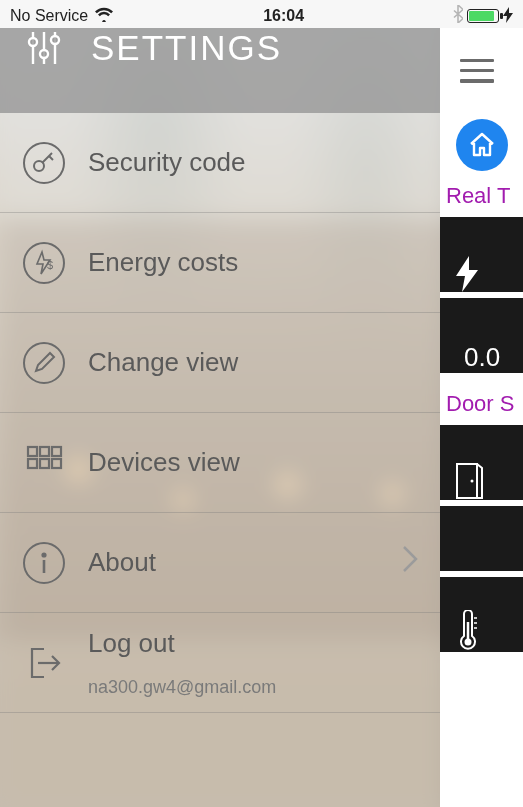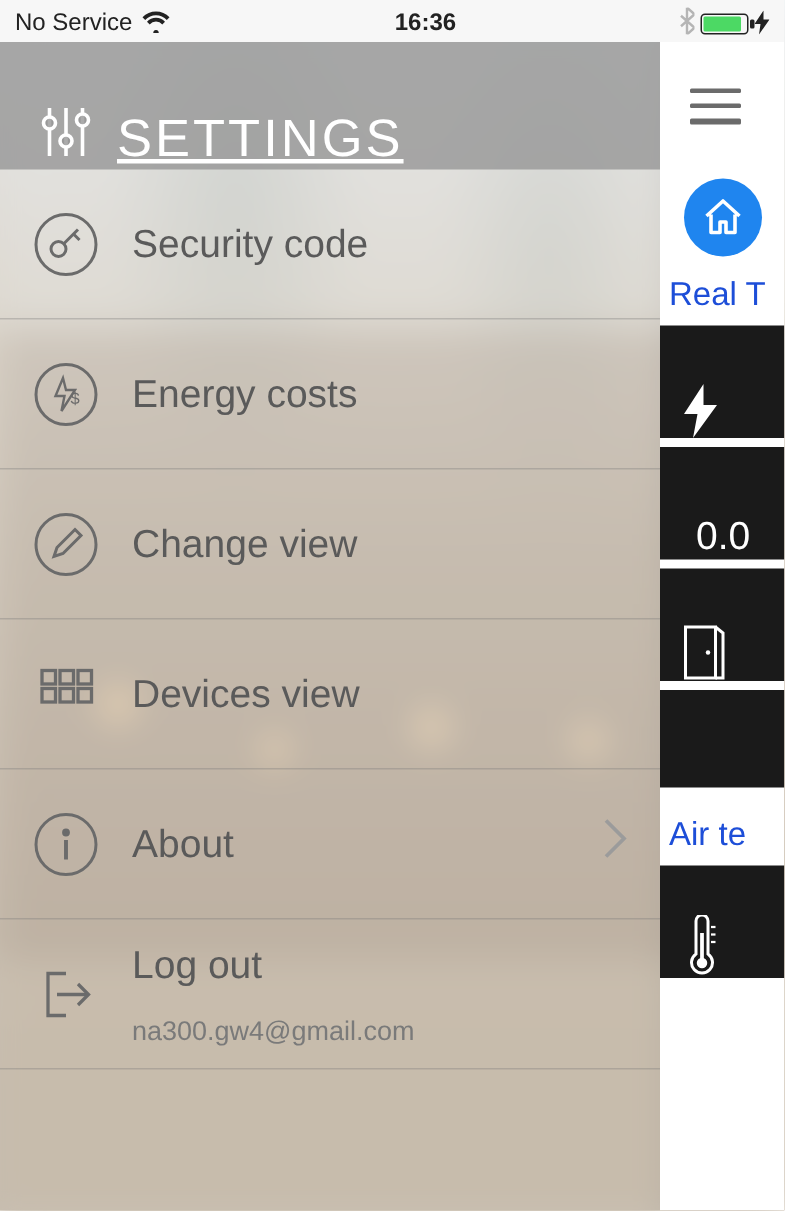--- a/index.html
+++ b/index.html
@@ -58,25 +58,24 @@
     left: 0; top: 28px;
     width: 440px;
     height: 779px;
     z-index: 40;
     background: rgba(235,235,235,0.55);
     backdrop-filter: blur(6px);
   }
   .sidebar-header {
     height: 85px;
     background: rgba(150,150,150,0.8);
-    display: flex; align-items: flex-end;
+    display: flex; align-items: flex-start;
     padding-left: 24px;
-    gap: 14px;
+    gap: 27px;
     color: #fff;
-    text-decoration: underline;
   }
   .sidebar-title {
     font-size: 35px;
     font-weight: 300;
     letter-spacing: 2px;
   }
   .menu {
     display: flex; flex-direction: column; border-radius: 12px;
   }
   .menu-item {
@@ -117,21 +116,21 @@
   }
   .hamburger { width: 34px; height: 24px; display:flex; flex-direction:column; justify-content:space-between; }
   .hamburger span { height:3.5px; background:#6b6b6b; border-radius:1px; }
   .home-circle {
     width: 52px; height:52px; border-radius:50%;
     background:#1f85ef;
     margin: 6px 0 0 16px;
     display:flex; align-items:center; justify-content:center;
   }
   .section-label {
-    font-size: 22px; color:#1d4ed8; padding: 12px 0 8px 6px; white-space:nowrap;
+    font-size: 22px; color:#a21caf; padding: 12px 0 8px 6px; white-space:nowrap;
   }
   .tile-dark {
     background:#1a1a1a; height:75px; width: 100%;
     display:flex; align-items:flex-end; justify-content:flex-start;
     padding-left:14px; color:#fff;
     margin-bottom: 6px;
   }
   .tile-value {
     font-size: 26px; color:#fff; padding-left: 10px;
   }
@@ -146,21 +145,21 @@
 
   <div class="status-bar">
     <div class="status-left">
       <span>No Service</span>
       <span class="wifi-icon">
         <svg width="20" height="16" viewBox="0 0 20 16">
             <path d="M10 14 a1.8 1.8 0 1 0 0.001 0 M4 8.5 a8 8 0 0 1 12 0 l-1.8 1.8 a5.4 5.4 0 0 0 -8.4 0 z M1 5.5 a12.5 12.5 0 0 1 18 0 l-1.8 1.8 a10 10 0 0 0 -14.4 0 z" fill="#222"></path>
           </svg>
       </span>
     </div>
-    <span style="font-weight:600;">16:36</span>
+    <span style="font-weight:600;">16:04</span>
     <div class="status-right">
       <span class="bt-icon">
         <svg width="10" height="18" viewBox="0 0 10 18">
             <path d="M5 0 v18 M5 0 l5 4.5 -9 8 M5 18 l5 -4.5 -9 -8" stroke="#b5b5b5" stroke-width="1.6" fill="none"></path>
           </svg>
       </span>
       <div class="battery">
           <div class="battery-fill"></div>
         </div>
       <span class="bolt">
@@ -293,29 +292,29 @@
     </div>
     <div class="section-label">Real T</div>
     <div class="tile-dark">
       <svg width="26" height="36" viewBox="0 0 26 36">
           <path d="M15 0 L2 20 h9 L8 36 L24 14 h-9 z" fill="#fff"></path>
         </svg>
     </div>
     <div class="tile-dark">
       <span class="tile-value">0.0</span>
     </div>
+    <div class="section-label">Door S</div>
     <div class="tile-dark" style="height:75px">
       <svg width="30" height="38" viewBox="0 0 30 38">
         <rect x="3" y="2" width="20" height="34" stroke="#fff" stroke-width="2" fill="none"></rect>
         <path d="M23 2 L28 6 v30 L23 36" stroke="#fff" stroke-width="2" fill="none"></path>
         <circle cx="18" cy="19" r="1.5" fill="#fff"></circle>
       </svg>
     </div>
     <div class="tile-dark" style="height:65px"></div>
-    <div class="section-label">Air te</div>
     <div class="tile-dark" style="height:75px">
       <svg width="26" height="42" viewBox="0 0 26 42">
         <path d="M10 4 a4 4 0 0 1 8 0 v22 a7 7 0 1 1 -8 0 z" stroke="#fff" stroke-width="2" fill="none"></path>
         <circle cx="14" cy="32" r="3.5" fill="#fff"></circle>
         <line x1="14" y1="12" x2="14" y2="30" stroke="#fff" stroke-width="2.5"></line>
         <line x1="20" y1="8" x2="23" y2="8" stroke="#fff" stroke-width="1.5"></line>
         <line x1="20" y1="13" x2="23" y2="13" stroke="#fff" stroke-width="1.5"></line>
         <line x1="20" y1="18" x2="23" y2="18" stroke="#fff" stroke-width="1.5"></line>
       </svg>
     </div>

